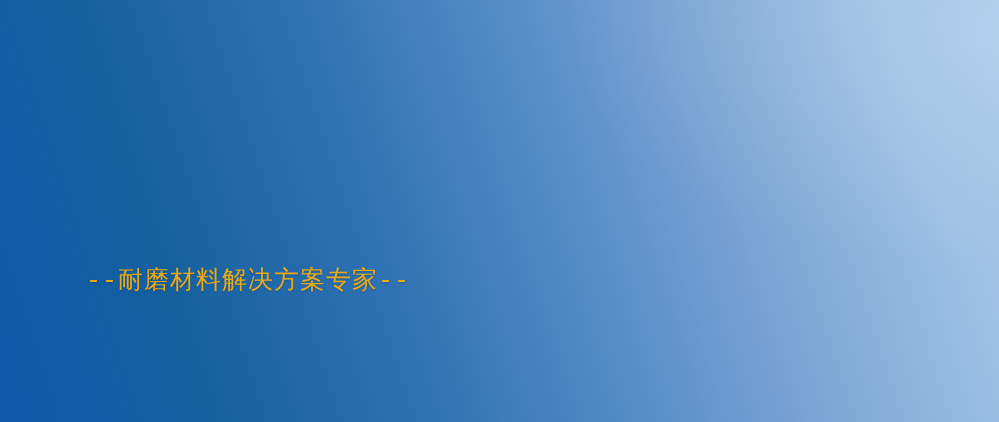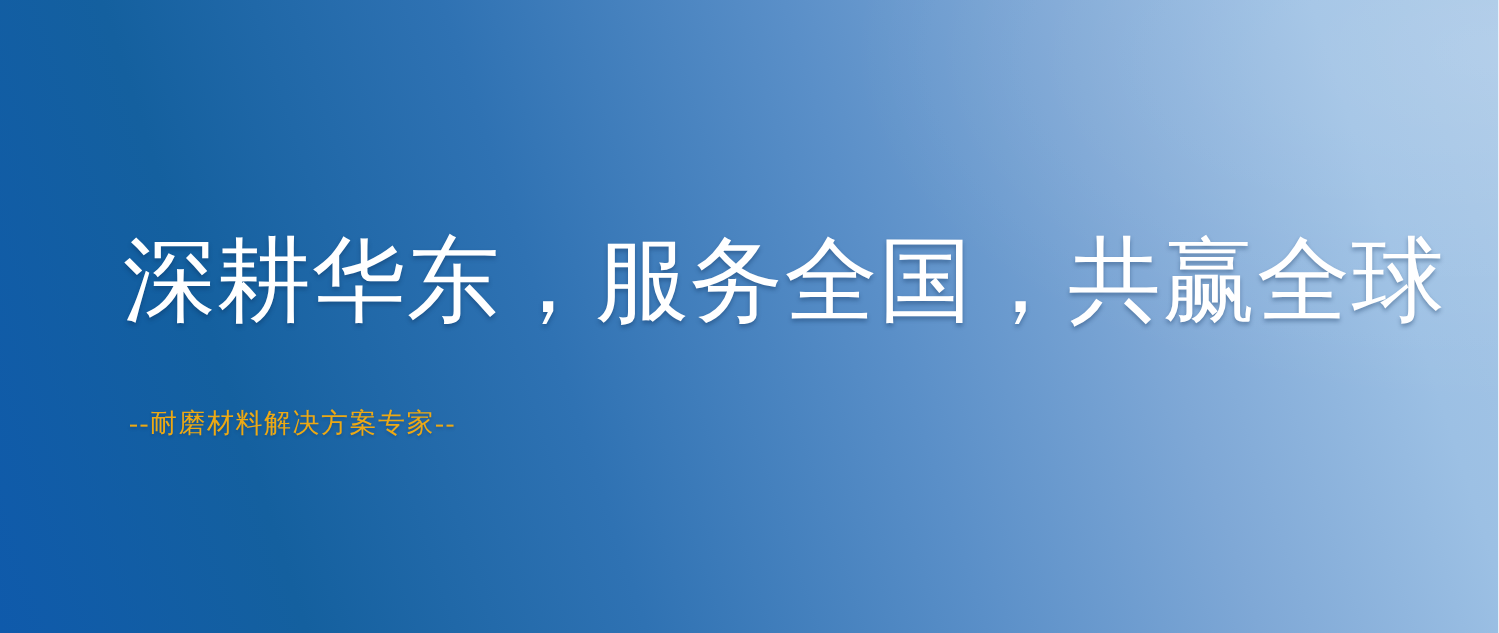--- a/index.html
+++ b/index.html
@@ -53,22 +53,22 @@
     text-shadow: 0 2px 3px rgba(10,40,80,0.35);
     z-index: 3;
   }
 
   .subtitle {
     position: absolute;
     left: 86px;
     top: 266px;
     margin: 0;
     color: #eda913;
-    font-family: Liberation Serif, serif;
-    font-size: 18px;
+    font-family: Liberation Mono, monospace;
+    font-size: 25px;
     line-height: 32px;
     font-weight: 400;
     letter-spacing: 1px;
     white-space: nowrap;
     text-shadow: 0 1px 2px rgba(20,50,95,0.30);
     z-index: 3;
   }
 
   
   .logo {
@@ -79,18 +79,17 @@
     height: 130px;
     z-index: 4;
   }
   .logo svg { display: block; width: 100%; height: 100%; }
 </style>
 </head>
 <body>
 
 <div id="banner">
 
-  <h1 class="headline">深耕华东，服务全国，共赢全球</h1>
 
   <p class="subtitle">--耐磨材料解决方案专家--</p>
 
 
 </div>
 
 </body></html>

